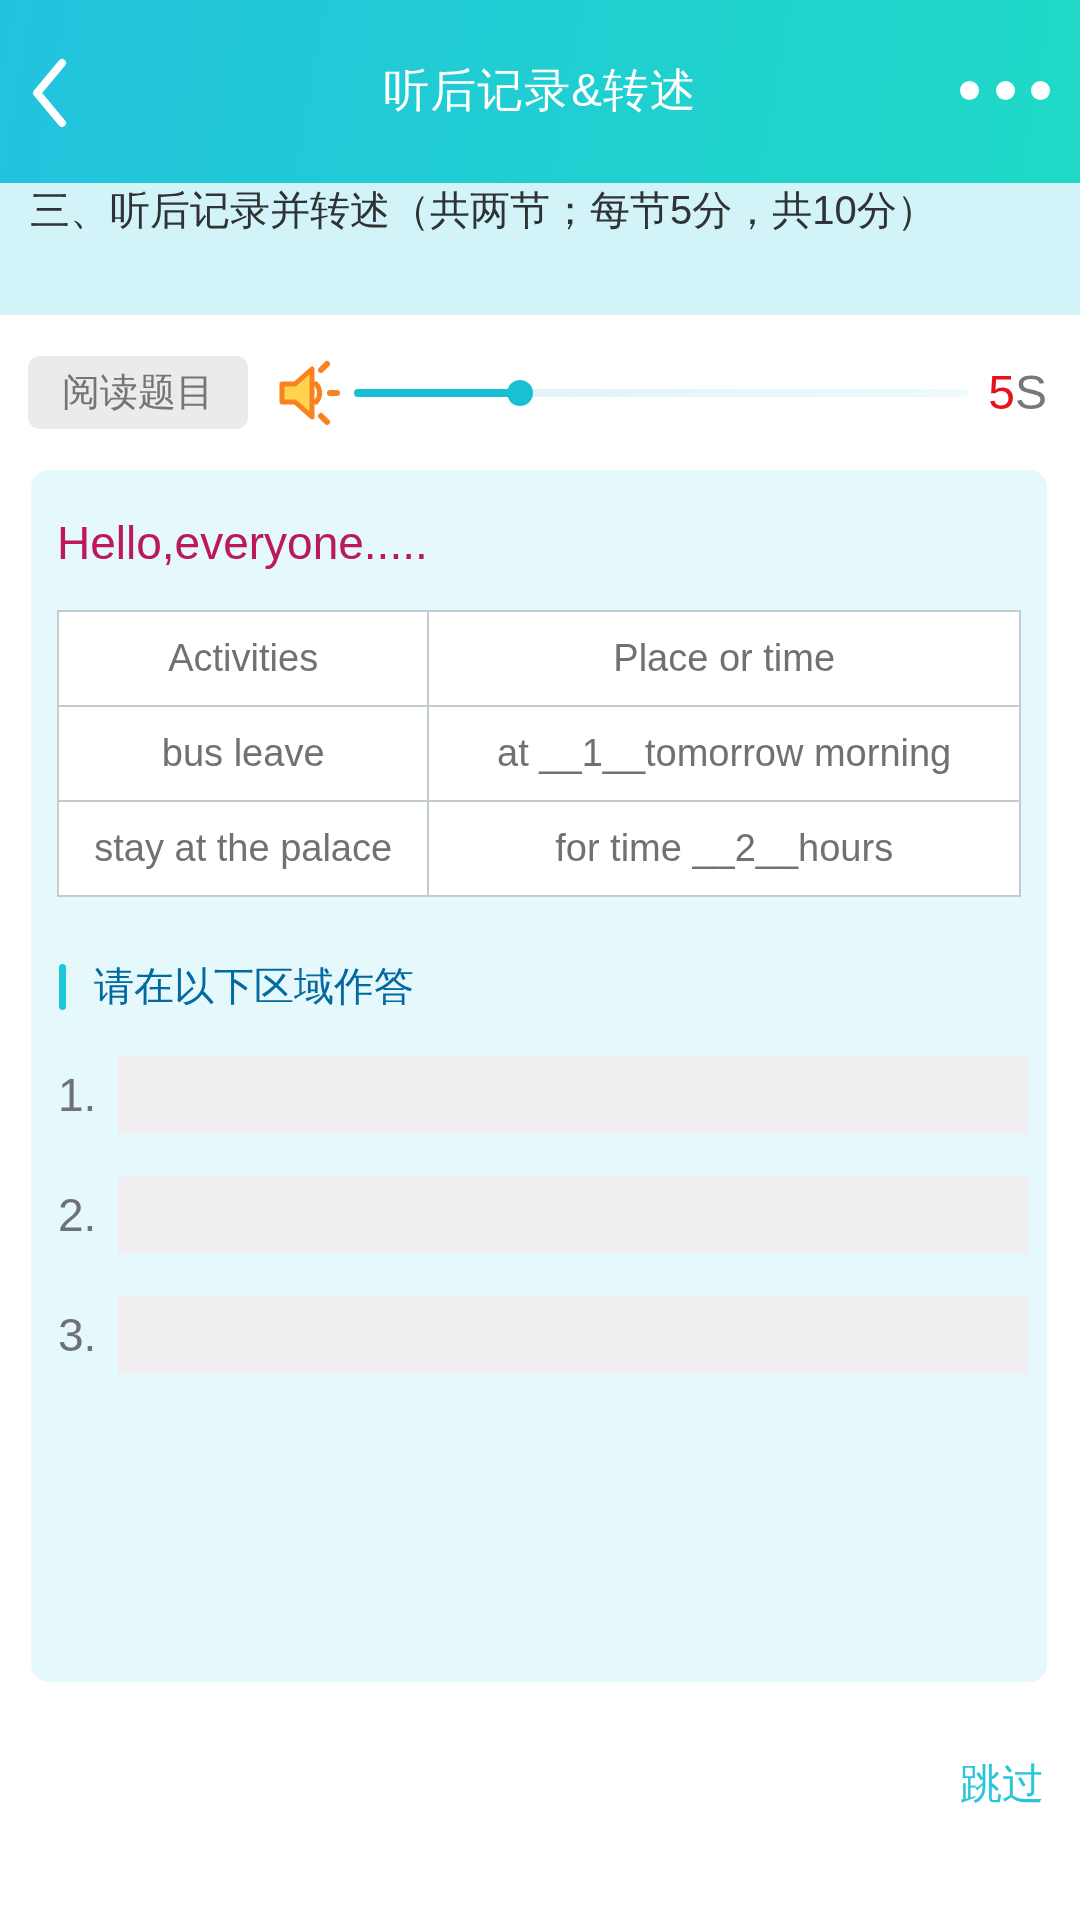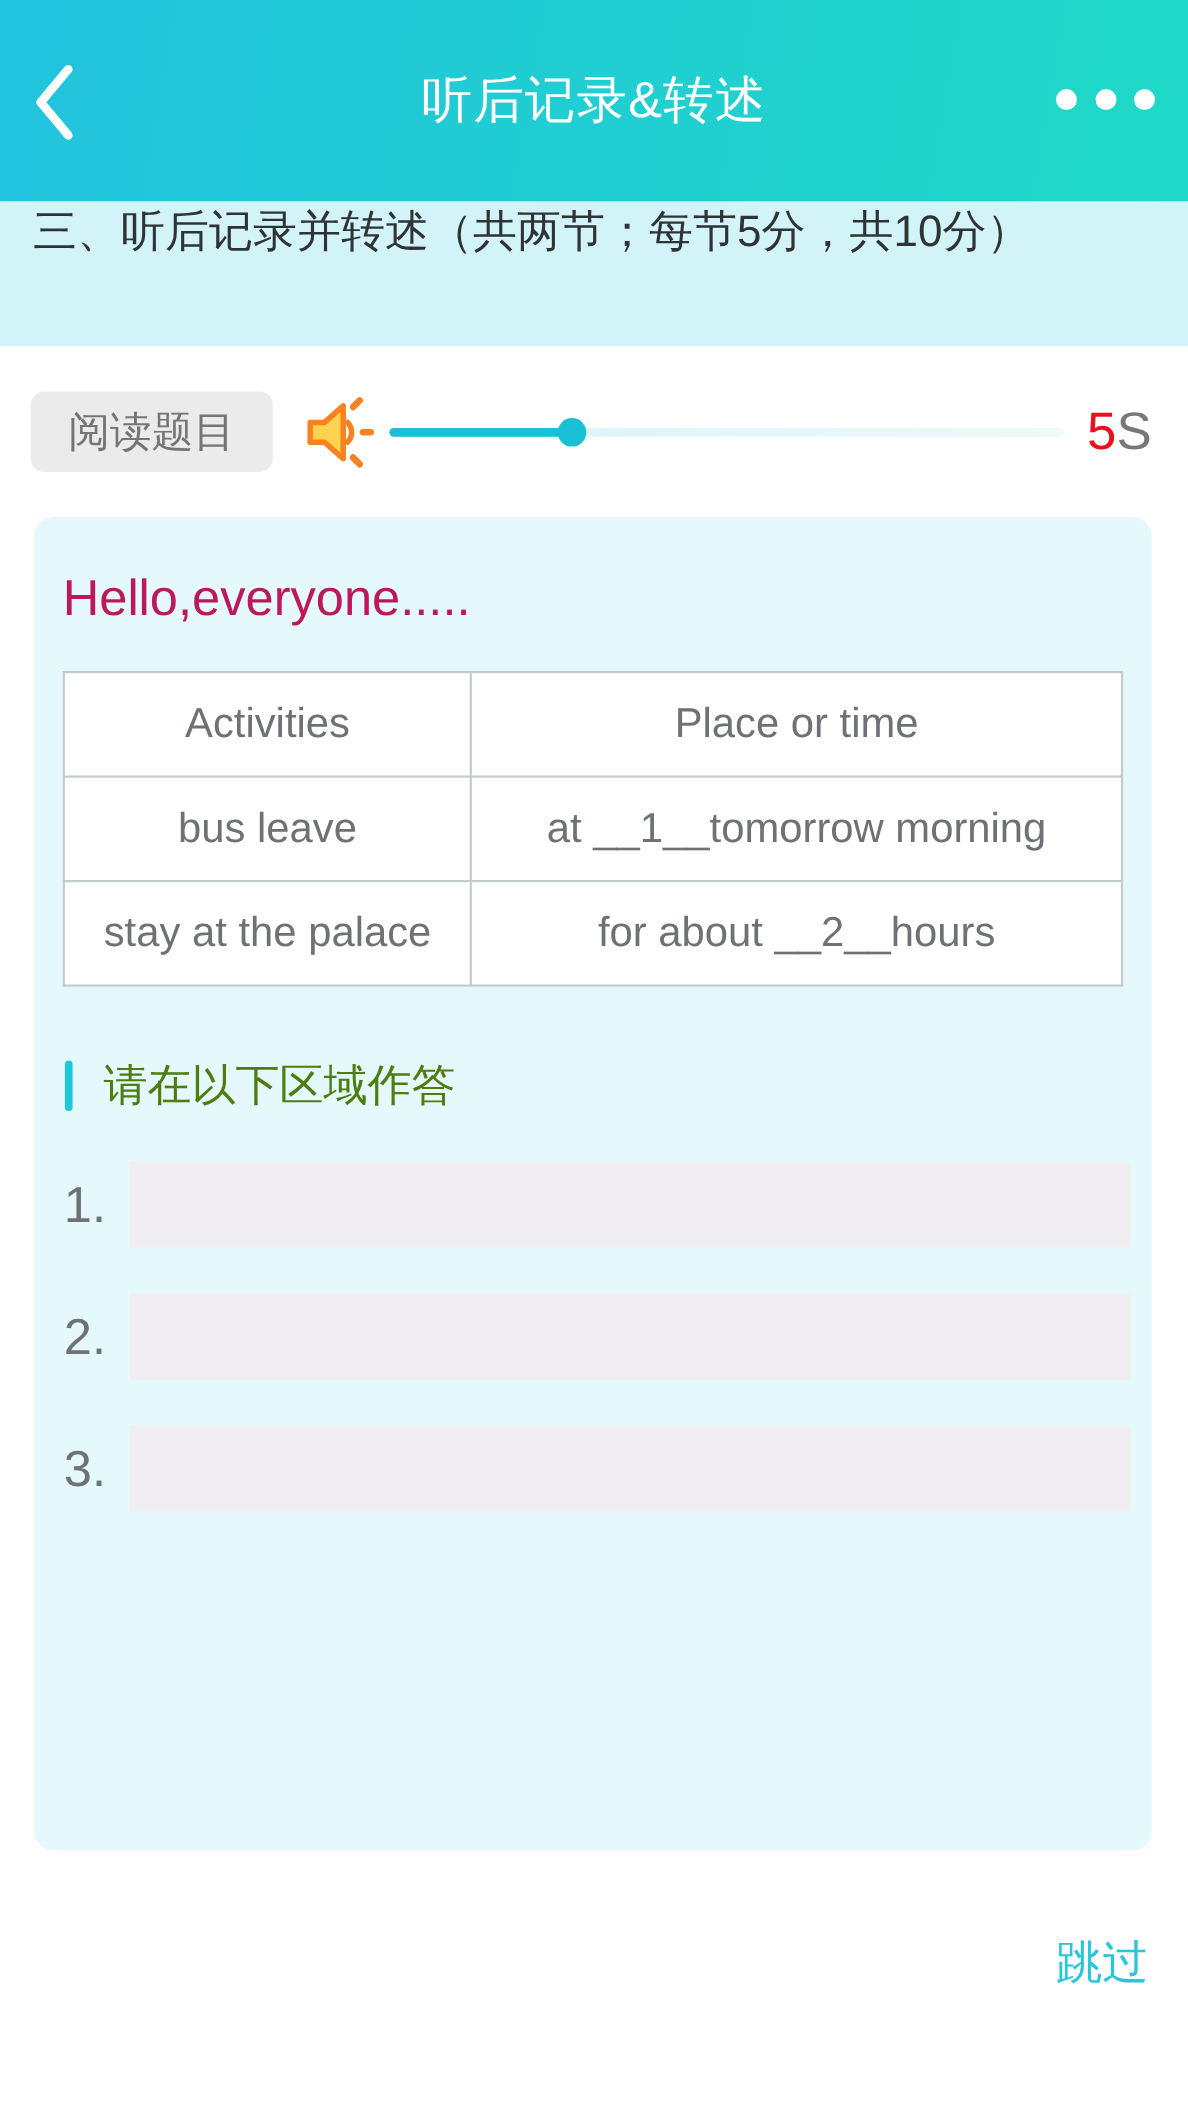--- a/index.html
+++ b/index.html
@@ -49,21 +49,21 @@
   .hello { margin:46px 0 0 26px; font-size:46px; font-weight:300; color:#be185d; }
 
   .qtable { margin:40px auto 0 26px; width:964px; border-collapse:collapse;
     table-layout:fixed; background:#ffffff; }
   .qtable td, .qtable th { border:2px solid #c2ccce; height:95px; text-align:center;
     vertical-align:middle; font-size:38px; font-weight:400; color:#6e7275; padding:0 20px; }
   .col-act { width:38.5%; } .col-place { width:61.5%; }
 
   .answer-head { margin:62px 0 0 28px; display:flex; align-items:center; }
   .answer-bar-mark { width:7px; height:46px; border-radius:4px; background:#1fc8d8; flex:0 0 auto; }
-  .answer-prompt { margin-left:28px; font-size:40px; color:#4d7c0f; }
+  .answer-prompt { margin-left:28px; font-size:40px; color:#0369a1; }
 
   .answer-row { display:flex; align-items:center; margin:42px 19px 0 27px; }
   .answer-num { width:60px; font-size:46px; color:#6e7275; flex:0 0 auto; }
   .answer-input { flex:1 1 auto; height:78px; background:#f0eef0; cursor:text; }
 
   
   .skip { position:absolute; top:1756px; right:36px; font-size:42px; color:#29c5d8; cursor:pointer; }
 </style>
 </head>
 <body>
@@ -121,21 +121,21 @@
         <tr>
           <th>Activities</th>
           <th>Place or time</th>
         </tr>
         <tr>
           <td>bus leave</td>
           <td>at __1__tomorrow morning</td>
         </tr>
         <tr>
           <td>stay at the palace</td>
-          <td>for about __2__hours</td>
+          <td>for time __2__hours</td>
         </tr>
       </tbody>
     </table>
 
     <div class="answer-head">
       <span class="answer-bar-mark"></span>
       <span class="answer-prompt">请在以下区域作答</span>
     </div>
 
     <div class="answer-row">

